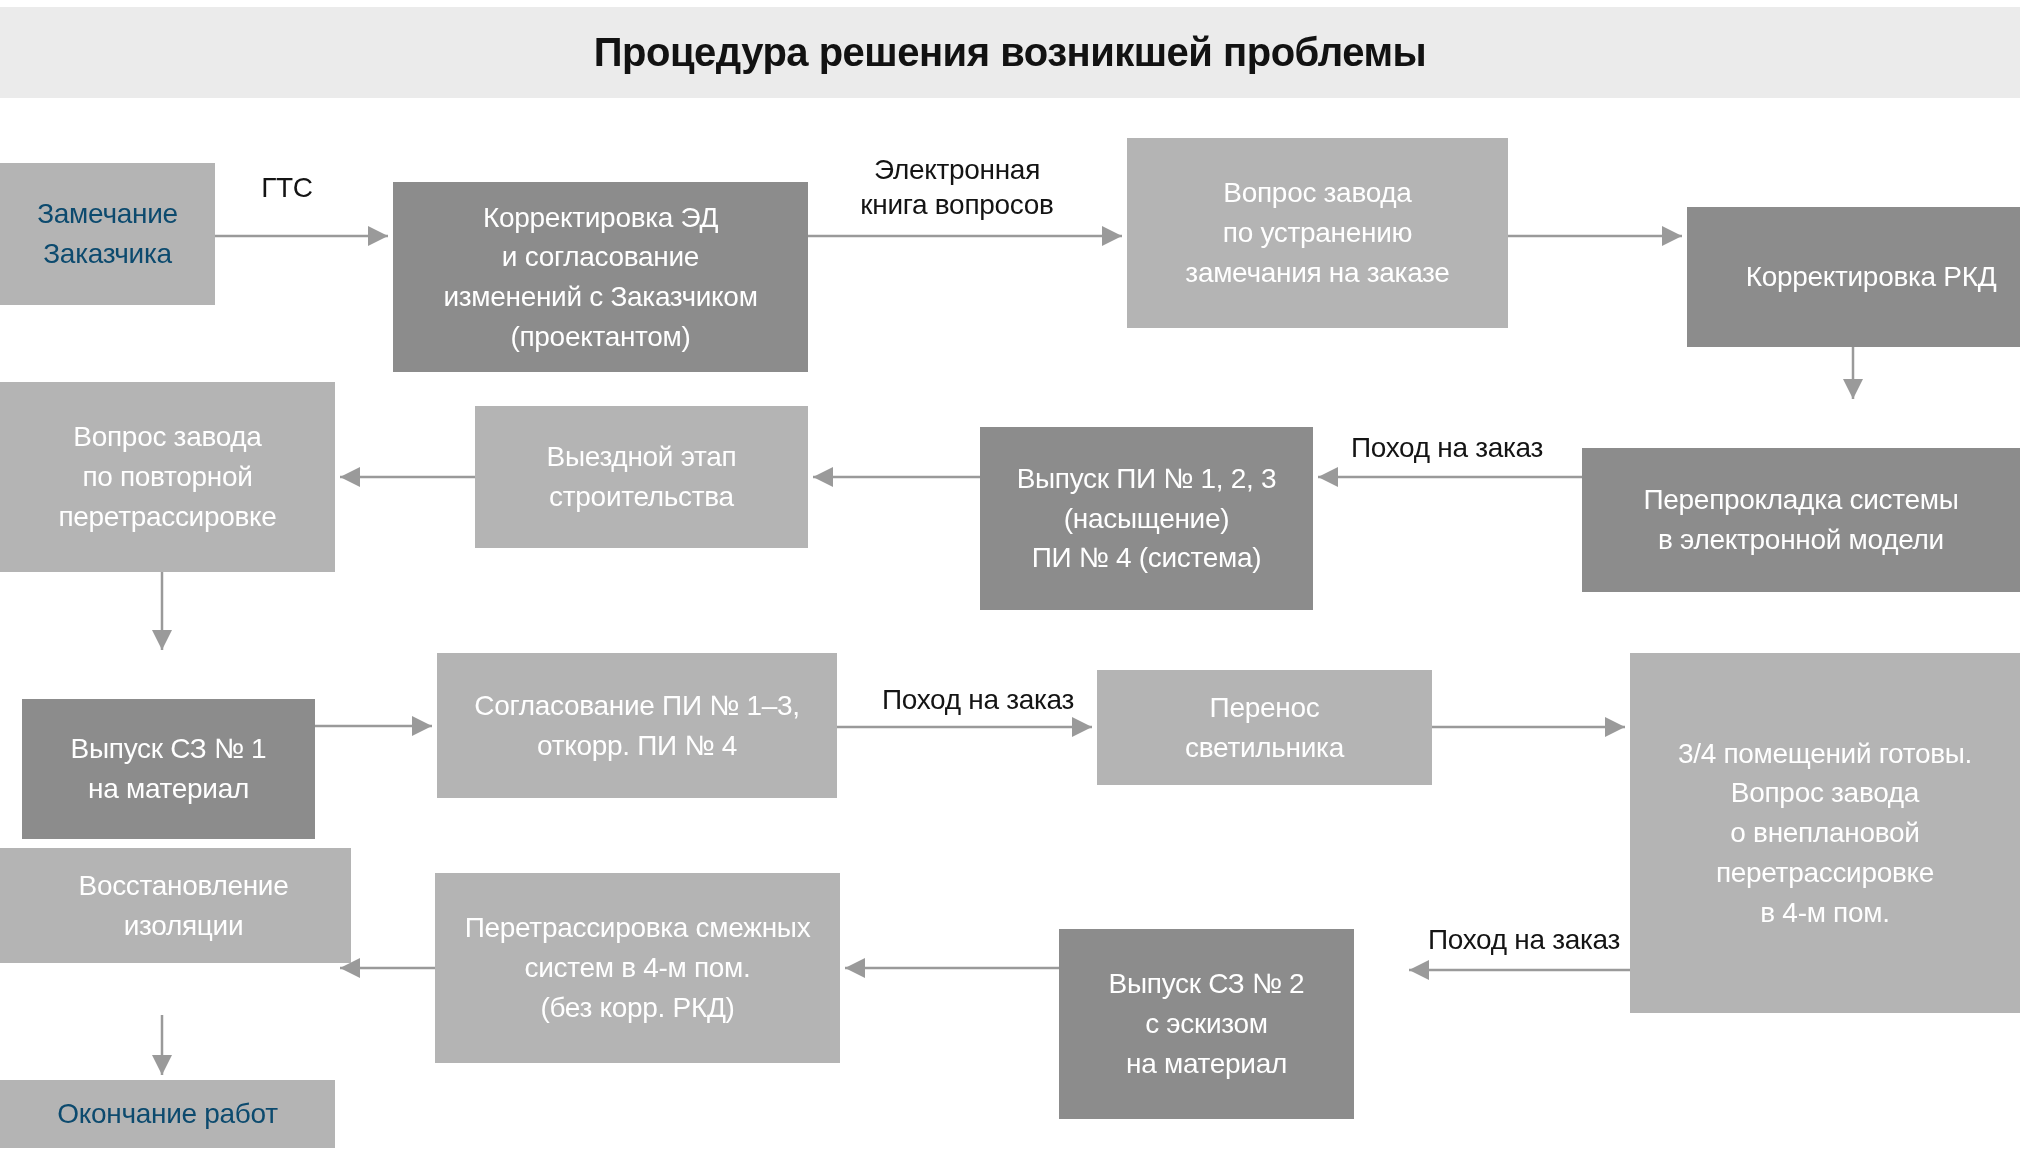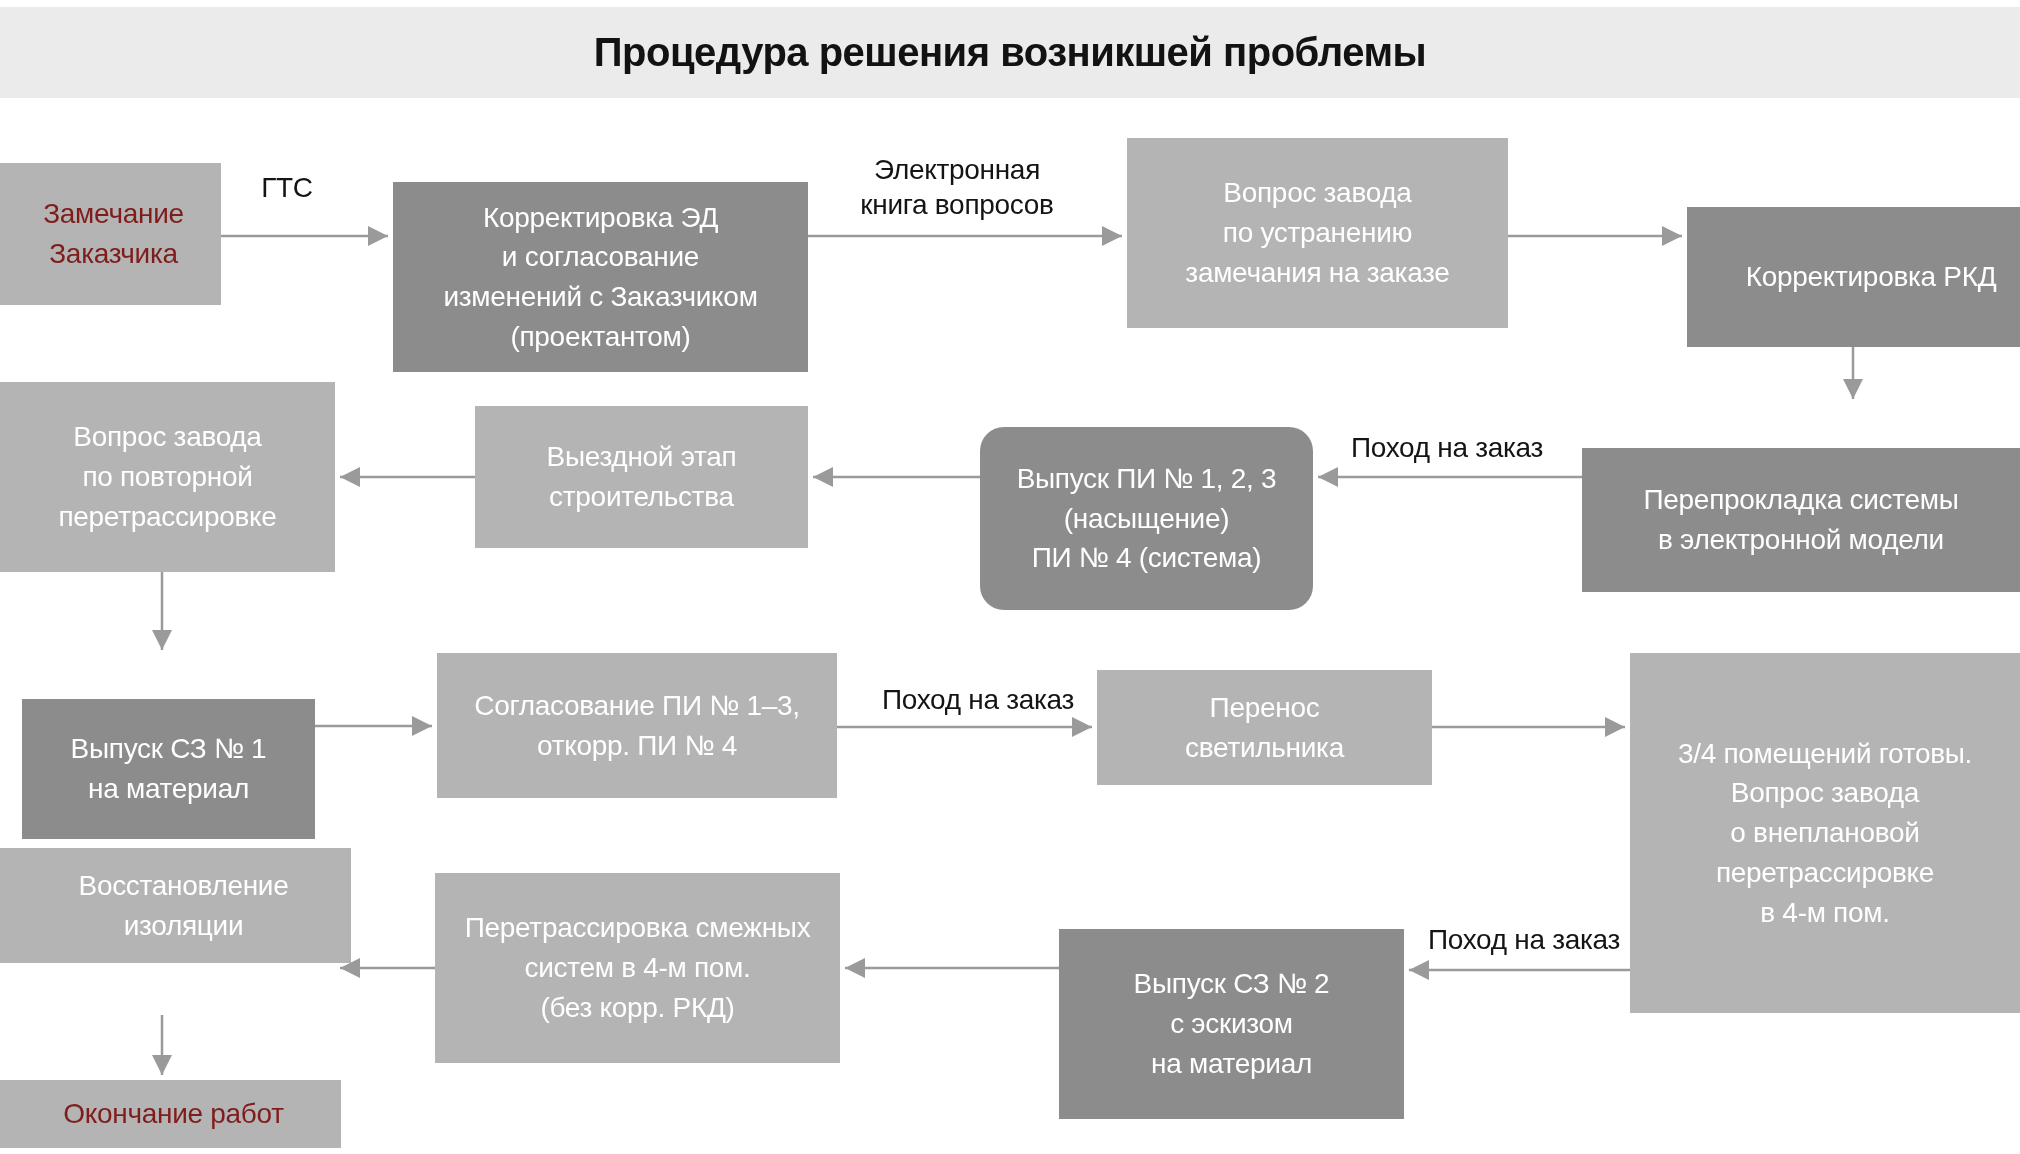--- a/index.html
+++ b/index.html
@@ -15,21 +15,21 @@
   .title{
     font-size:40px;font-weight:700;color:#121212;letter-spacing:-0.5px;white-space:pre-line;
   }
   .node{
     position:absolute;display:flex;align-items:center;justify-content:center;
     text-align:center;white-space:pre-line;
     font-size:28px;line-height:1.42;letter-spacing:-0.3px;
   }
   .node.dark{background:var(--box-dark,#8c8c8c);color:#ffffff;margin-top:44px;}
   .node.medium{background:var(--box-medium,#b4b4b4);color:#ffffff;}
-  .node.text-dark{color:#7f1d1d;padding-left:6px;}
+  .node.text-dark{color:#0c4a6e;}
   .edge-label{
     position:absolute;text-align:center;white-space:pre-line;
     font-size:28px;line-height:1.25;color:#141414;letter-spacing:-0.3px;
   }
   svg.arrows{position:absolute;left:0;top:0;width:2020px;height:1154px;pointer-events:none;}
   svg.arrows line{stroke:var(--arrow,#9a9a9a);stroke-width:2.5;}
   svg.arrows marker path{fill:var(--arrow,#9a9a9a);}
 </style>
 </head>
 <body>
@@ -69,42 +69,42 @@
 и согласование
 изменений с Заказчиком
 (проектантом)</div>
   <div class="node medium" style="left:1127px;top:138px;width:381px;height:190px;">Вопрос завода
 по устранению
 замечания на заказе</div>
   <div class="node dark" style="left:1687px;top:163px;width:368px;height:140px;">Корректировка РКД</div>
 
   <div class="node dark" style="left:1582px;top:404px;width:438px;height:144px;">Перепрокладка системы
 в электронной модели</div>
-  <div class="node dark" style="left:980px;top:383px;width:333px;height:183px;border-radius:24px;">Выпуск ПИ № 1, 2, 3
+  <div class="node dark" style="left:980px;top:383px;width:333px;height:183px;">Выпуск ПИ № 1, 2, 3
 (насыщение)
 ПИ № 4 (система)</div>
   <div class="node medium" style="left:475px;top:406px;width:333px;height:142px;">Выездной этап
 строительства</div>
   <div class="node medium" style="left:0;top:382px;width:335px;height:190px;">Вопрос завода
 по повторной
 перетрассировке</div>
 
   <div class="node dark" style="left:22px;top:655px;width:293px;height:140px;">Выпуск СЗ № 1
 на материал</div>
   <div class="node medium" style="left:437px;top:653px;width:400px;height:145px;text-align:center;">Согласование ПИ № 1–3,
 откорр. ПИ № 4</div>
   <div class="node medium" style="left:1097px;top:670px;width:335px;height:115px;">Перенос
 светильника</div>
   <div class="node medium" style="left:1630px;top:653px;width:390px;height:360px;">3/4 помещений готовы.
 Вопрос завода
 о внеплановой
 перетрассировке
 в 4-м пом.</div>
 
-  <div class="node dark" style="left:1059px;top:885px;width:345px;height:190px;">Выпуск СЗ № 2
+  <div class="node dark" style="left:1059px;top:885px;width:295px;height:190px;">Выпуск СЗ № 2
 с эскизом
 на материал</div>
   <div class="node medium" style="left:435px;top:873px;width:405px;height:190px;">Перетрассировка смежных
 систем в 4-м пом.
 (без корр. РКД)</div>
   <div class="node medium" style="left:0;top:848px;width:335px;height:115px;padding-left:16px;">Восстановление
 изоляции</div>
 
   <div class="node medium text-dark" style="left:0;top:1080px;width:335px;height:68px;">Окончание работ</div>
 

